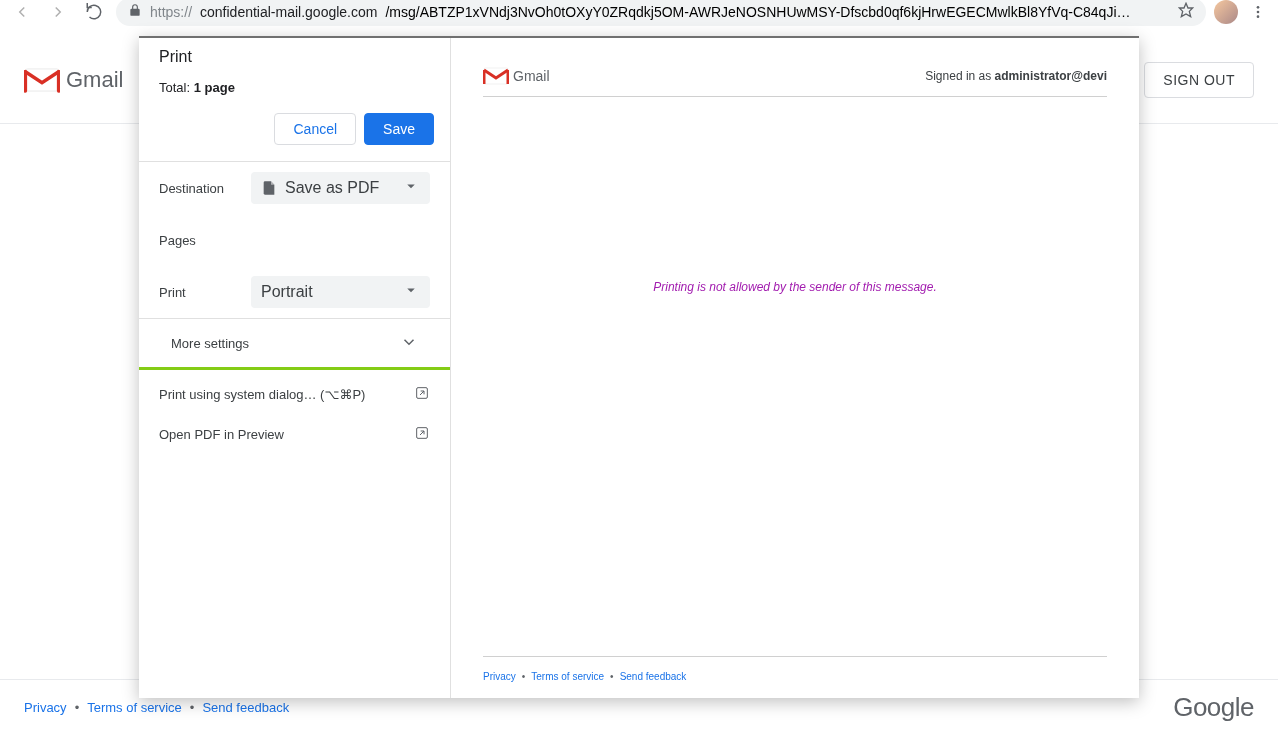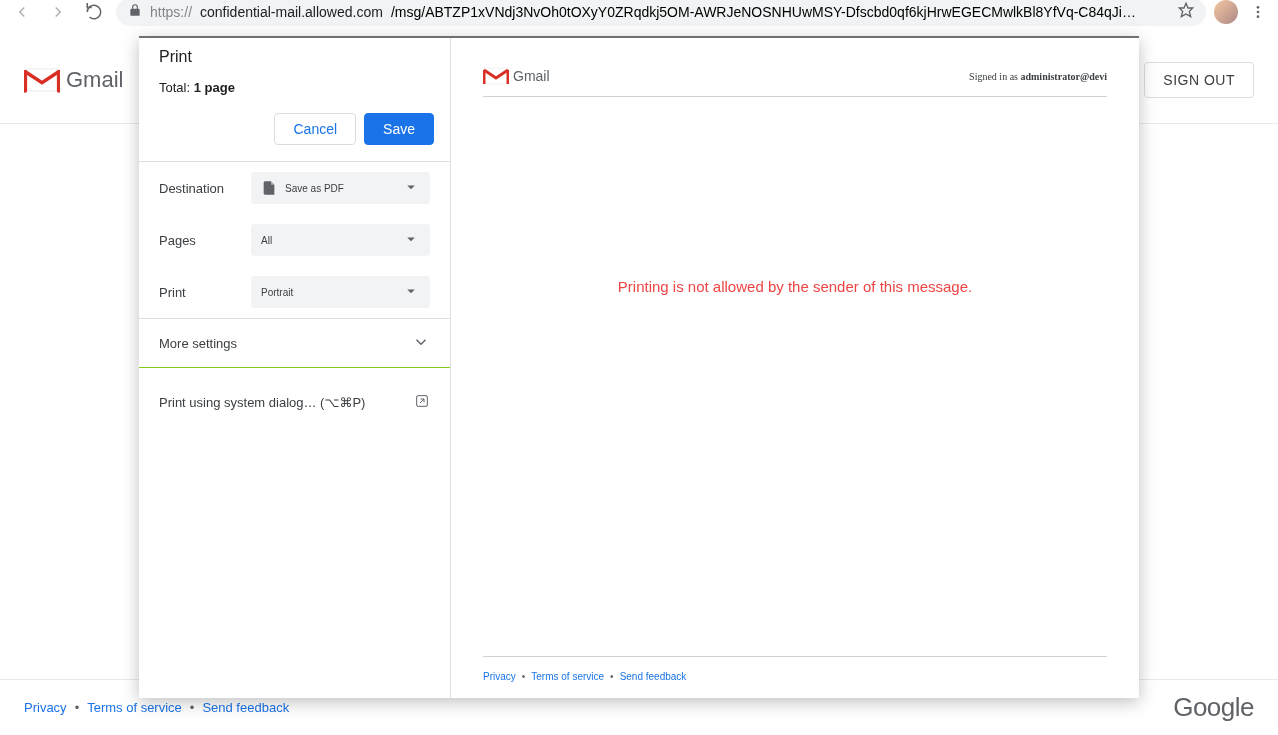--- a/index.html
+++ b/index.html
@@ -43,39 +43,39 @@
     .sb-total b { font-weight:700; }
     .sb-actions { display:flex; gap:8px; justify-content:flex-end; margin-top:18px; }
     .btn { font-size:14px; padding:7px 18px; border-radius:4px; border:1px solid #dadce0; background:#fff; cursor:pointer; font-weight:500;}
     .btn.cancel { color:#1a73e8; }
     .btn.primary { background:#1a73e8; color:#fff; border-color:#1a73e8; }
 
     .sb-section { border-top:1px solid #e0e0e0; padding: 8px 20px; }
     .sb-row { display:flex; align-items:center; gap:12px; height:36px; margin-bottom:16px; }
     .sb-row:last-child { margin-bottom:0; }
     .sb-label { width:80px; font-size:13px; color:#3c4043; flex-shrink:0;}
-    .sb-select { flex:1; height:32px; background:#f1f3f4; border-radius:4px; display:flex; align-items:center; padding:0 10px; gap:8px; font-size:10px; color:#3c4043; position:relative; cursor:pointer;}
+    .sb-select { flex:1; height:32px; background:#f1f3f4; border-radius:4px; display:flex; align-items:center; padding:0 10px; gap:8px; font-size:16px; color:#3c4043; position:relative; cursor:pointer;}
     .sb-select .chev { margin-left:auto; }
     .pdf-ic { width:16px; height:16px; }
 
     .sb-link-row { display:flex; align-items:center; justify-content:space-between; height:40px; font-size:13px; color:#3c4043; cursor:pointer;}
     .sb-link-row .ext-ic { color:#5f6368; }
 
     .sb-more { border-top:1px solid #e0e0e0; }
-    .sb-more .sb-link-row { padding:4px 20px; height:48px; }
-    .sb-extras { border-top:1px solid #84cc16; padding: 14px 20px; }
+    .sb-more .sb-link-row { padding:4px 32px; height:48px; }
+    .sb-extras { border-top:3px solid #84cc16; padding: 4px 20px; }
 
     
     .pv-top { display:flex; align-items:center; justify-content:space-between; padding-bottom:10px; border-bottom:1px solid #d0d0d0; margin-bottom: 0; }
-    .pv-signed { font-size:10px; color:#3c4043;font-family:Liberation Serif, serif; }
+    .pv-signed { font-size:12px; color:#3c4043; }
     .pv-signed b { font-weight:700; }
     .pv-gmail { display:flex; align-items:center; gap:4px; }
     .pv-gmail .t { font-size:14px; color:#5f6368; }
     .pv-body { flex:1; display:flex; align-items:center; justify-content:center; }
-    .pv-msg { font-size:15px; color:#ef4444; margin-top:-180px; }
+    .pv-msg { font-size:12px; color:#a21caf; margin-top:-180px;font-style:italic; }
     .pv-footer { border-top:1px solid #d0d0d0; padding-top:14px; display:flex; gap:6px; font-size:10px; }
     .pv-footer a { color:#1a73e8; text-decoration:none; }
     .pv-sep { color:#5f6368; }
 
     .chev-svg { width:18px; height:18px; fill:#5f6368; }
     .ext-svg { width:16px; height:16px; stroke:#5f6368; fill:none; stroke-width:1.5;}
   </style>
 </head>
 <body>
 
@@ -96,21 +96,21 @@
         <polyline points="3 18 3 12 9 12" transform="translate(0 6) scale(1 -1) translate(0 -12)"></polyline>
       </svg>
   </div>
   <div class="addr-bar">
     <span class="lock-ic">
       <svg width="14" height="14" viewBox="0 0 24 24" fill="currentColor">
           <path d="M12 2a5 5 0 0 0-5 5v3H6a2 2 0 0 0-2 2v8a2 2 0 0 0 2 2h12a2 2 0 0 0 2-2v-8a2 2 0 0 0-2-2h-1V7a5 5 0 0 0-5-5zm-3 5a3 3 0 1 1 6 0v3H9z"></path>
         </svg>
     </span>
     <span style="color:#80868b;">https://</span>
-      <span class="addr-host">confidential-mail.allowed.com</span>
+      <span class="addr-host">confidential-mail.google.com</span>
       <span class="addr-path">/msg/ABTZP1xVNdj3NvOh0tOXyY0ZRqdkj5OM-AWRJeNOSNHUwMSY-Dfscbd0qf6kjHrwEGECMwlkBl8YfVq-C84qJi…</span>
     <span class="star-ic" style="margin-left:auto">
       <svg width="16" height="16" viewBox="0 0 24 24" fill="none" stroke="currentColor" stroke-width="2">
           <polygon points="12 2 15 9 22 9 17 14 19 22 12 18 5 22 7 14 2 9 9 9"></polygon>
         </svg>
     </span>
   </div>
   <div class="avatar"></div>
   <div class="menu-dots">
     <svg width="16" height="16" viewBox="0 0 24 24" fill="currentColor">
@@ -171,26 +171,20 @@
                 <path d="M15 2v5h5" fill="#fff" opacity=".5"></path>
               </svg>
             <span>Save as PDF</span>
             <span class="chev"><svg class="chev-svg" viewBox="0 0 24 24">
                   <path d="M7 10l5 5 5-5z"></path>
                 </svg></span>
           </div>
         </div>
         <div class="sb-row">
           <div class="sb-label">Pages</div>
-          <div class="sb-select">
-            <span>All</span>
-            <span class="chev"><svg class="chev-svg" viewBox="0 0 24 24">
-                  <path d="M7 10l5 5 5-5z"></path>
-                </svg></span>
-          </div>
         </div>
         <div class="sb-row">
           <div class="sb-label">Print</div>
           <div class="sb-select">
             <span>Portrait</span>
             <span class="chev"><svg class="chev-svg" viewBox="0 0 24 24">
                   <path d="M7 10l5 5 5-5z"></path>
                 </svg></span>
           </div>
         </div>
@@ -201,20 +195,27 @@
           <span>More settings</span>
           <span><svg class="chev-svg" viewBox="0 0 24 24" style="fill:none;stroke:#5f6368;stroke-width:2;">
                 <polyline points="6 9 12 15 18 9"></polyline>
               </svg></span>
         </div>
       </div>
 
       <div class="sb-extras">
         <div class="sb-link-row">
           <span>Print using system dialog… (⌥⌘P)</span>
+          <span class="ext-ic"><svg class="ext-svg" viewBox="0 0 24 24">
+                <rect x="4" y="4" width="16" height="16" rx="2"></rect>
+                <path d="M9 15 L15 9 M10 9 H15 V14"></path>
+              </svg></span>
+        </div>
+        <div class="sb-link-row">
+          <span>Open PDF in Preview</span>
           <span class="ext-ic"><svg class="ext-svg" viewBox="0 0 24 24">
                 <rect x="4" y="4" width="16" height="16" rx="2"></rect>
                 <path d="M9 15 L15 9 M10 9 H15 V14"></path>
               </svg></span>
         </div>
       </div>
     </div>
 
     <div class="dialog-preview">
       <div class="pv-top">

